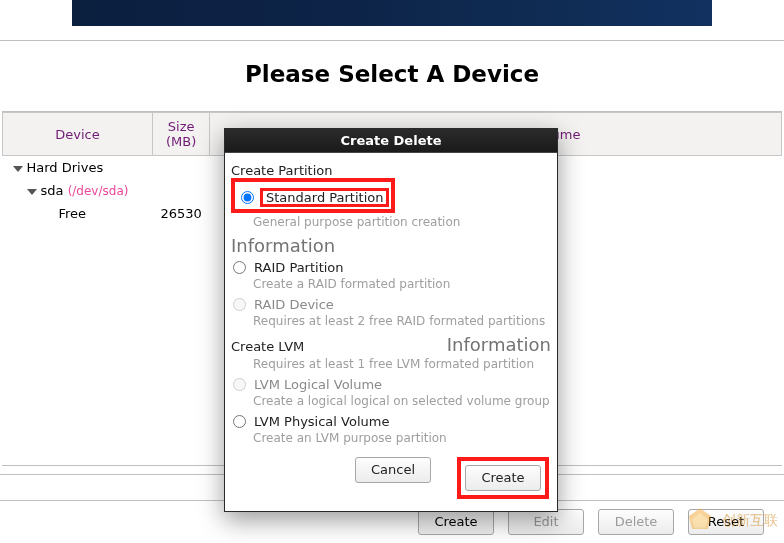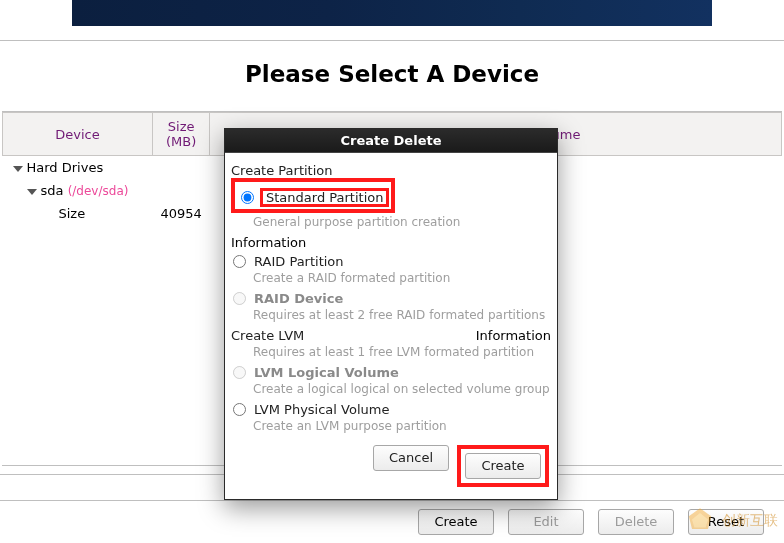--- a/index.html
+++ b/index.html
@@ -49,26 +49,26 @@
   .dialog {
     position: absolute; left: 224px; top: 128px; width: 334px;
     border: 1px solid #2a2a2a; background: #fff; box-shadow: 0 8px 24px rgba(0,0,0,.4);
   }
   .dialog-title {
     background: linear-gradient(#2b2b2b, #1a1a1a); color: #fff; font-weight: bold;
     text-align: center; font-size: 13px; padding: 4px 0; border-bottom: 1px solid #444;
   }
   .dialog-body { padding: 4px 6px 8px; font-size: 13px; color: #222; }
   .section-head { display: flex; justify-content: space-between; align-items: baseline; margin-top: 6px; }
-  .section-head .info { color: #000000; font-size: 13px; }
+  .section-head .info { color: #737373; font-size: 18px; }
   .opt { display: flex; align-items: center; gap: 8px; margin: 4px 0 0 2px; }
   .opt input[type=radio] { margin: 0; }
-  .opt.disabled .label { color: #8a8a8a; font-weight: bold; }
+  .opt.disabled .label { color: #8a8a8a; }
   .hint { color: #9e9e9e; font-size: 12px; margin: 2px 0 6px 22px; }
-  .dialog-buttons { display: flex; justify-content: flex-end; gap: 8px; margin-top: 6px; padding: 6px 2px 4px; }
+  .dialog-buttons { display: flex; justify-content: flex-end; gap: 26px; margin-top: 6px; padding: 6px 2px 4px; }
 
   .hl-red { outline: 3px solid #ff1a1a; outline-offset: -1px; padding: 0 4px; }
   .hl-red-box { border: 4px solid #ff1a1a; padding: 4px; }
 
   .watermark {
     position: absolute; right: 6px; bottom: 6px; opacity: .55; display: flex; align-items: center; gap: 6px;
     font-size: 14px; color: #d08a20; pointer-events: none;
   }
   .watermark svg { width: 32px; height: 32px; }
 </style>
@@ -95,22 +95,22 @@
           <td class="indent0"><span class="arrow"></span><span>Hard Drives</span></td>
           <td></td>
             <td></td>
         </tr>
         <tr>
           <td class="indent1"><span class="arrow"></span><span>sda</span> <span class="devpath">(/dev/sda)</span></td>
           <td></td>
             <td></td>
         </tr>
         <tr>
-          <td class="indent2"><span>Size</span></td>
-          <td style="text-align:right">40954</td>
+          <td class="indent2"><span>Free</span></td>
+          <td style="text-align:right">26530</td>
           <td></td>
         </tr>
         <tr>
             <td colspan="3" style="height:240px"></td>
           </tr>
       </tbody>
     </table>
   </div>
 </div>
 

